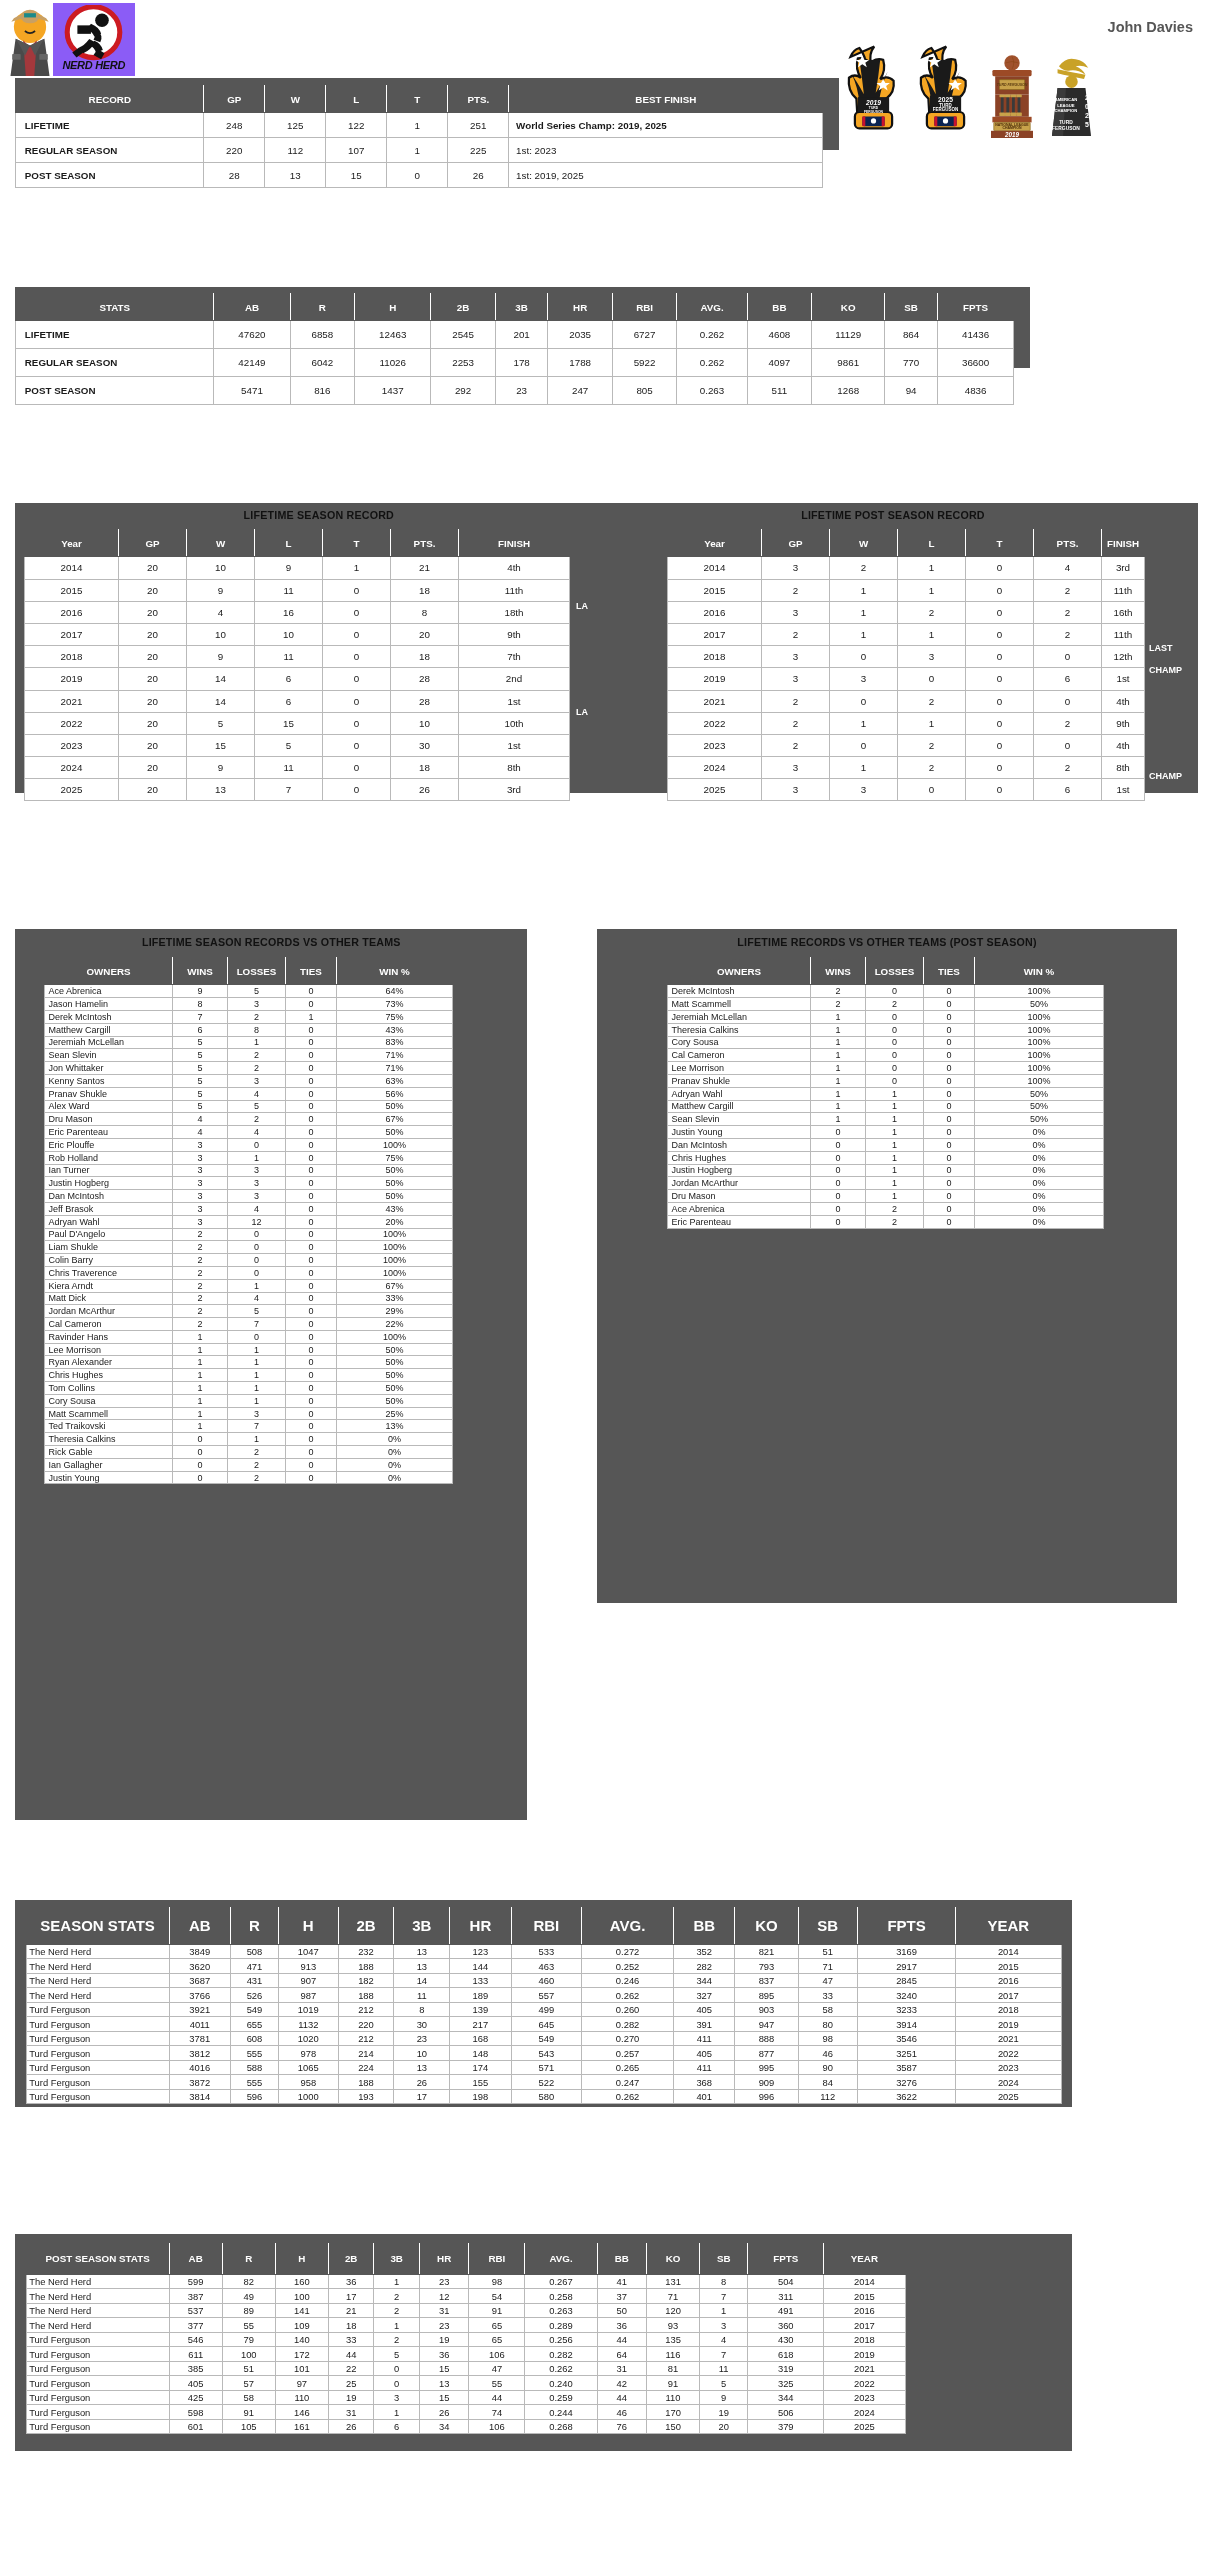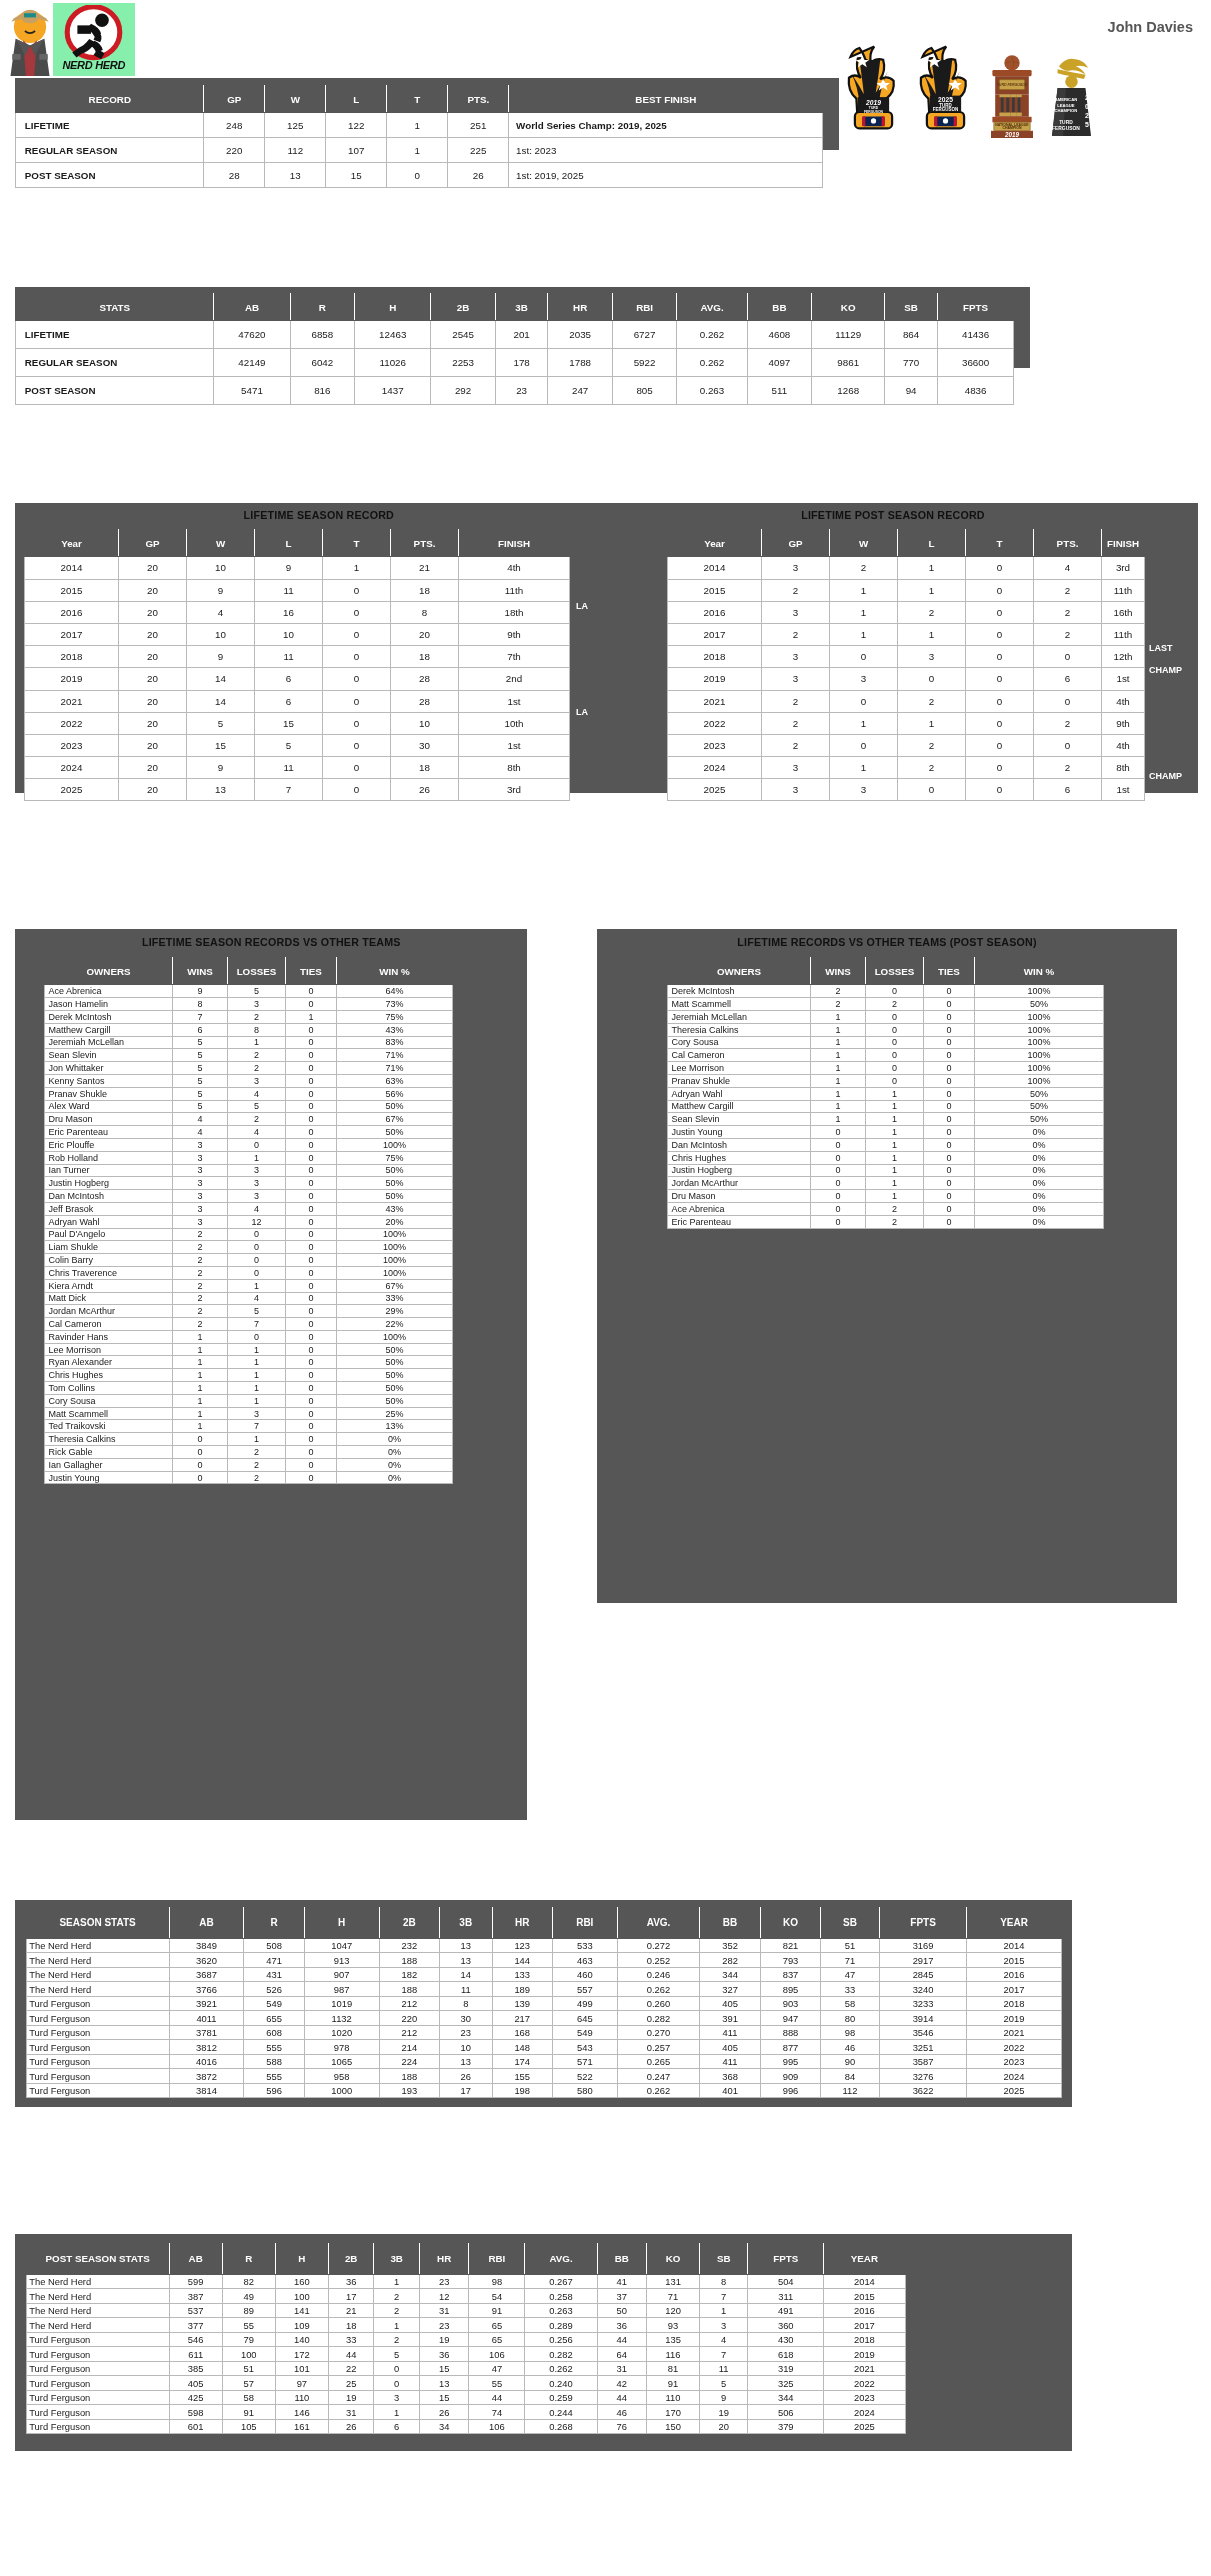--- a/index.html
+++ b/index.html
@@ -23,21 +23,21 @@
   }
   .logo-wrap {
     position: absolute;
     left: 6.8px; top: 3.4px;
     display: flex;
     align-items: flex-end;
     height: 73px;
   }
   .avatar-svg { display:block; }
   .nerdherd-logo {
-    background: #86efac;
+    background: #8b5cf6;
     width: 82px; height: 73px;
     position: relative;
     display: flex;
     flex-direction: column;
     align-items: center;
     justify-content: flex-start;
     padding-top: 1.7px;
   }
   .nh-text {
     font-family: "Liberation Sans", sans-serif;
@@ -179,21 +179,21 @@
   #own2-panel { left: 597px; top: 929px; width: 580px; height: 674px; }
   #own2-title { position:absolute; left: 597px; top: 936px; width: 580px; }
   #own2-table { position:absolute; left: 667px; top: 957px; width: 437px; }
   #own2-table td { height: 12.8px; font-size: 9px; padding: 0.9px 3.4px; }
   #own2-table th { font-size: 9.8px; padding: 7.7px 3.4px; }
 
   
   #sst-panel { left: 15.3px; top: 1900px; width: 1057px; height: 207px; }
   #sst-table { position:absolute; left: 25.6px; top: 1907px; width: 1036px; }
   #sst-table td { height: 14.5px; font-size: 9.4px; padding: 0.9px 2.6px; }
-  #sst-table th { font-size: 10px; padding: 9.4px 2.6px; }
+  #sst-table th { font-size: 15px; padding: 9.4px 2.6px; }
 
   #pst-panel { left: 15.3px; top: 2234px; width: 1057px; height: 217px; }
   #pst-table { position:absolute; left: 25.6px; top: 2243px; width: 880px; }
   #pst-table td { height: 14.5px; font-size: 9.4px; padding: 0.9px 2.6px; }
   #pst-table th { font-size: 9.8px; padding: 9.4px 2.6px; }
 
   .tf-hl {
     color: #E06A17;
     font-weight: bold;
   }

